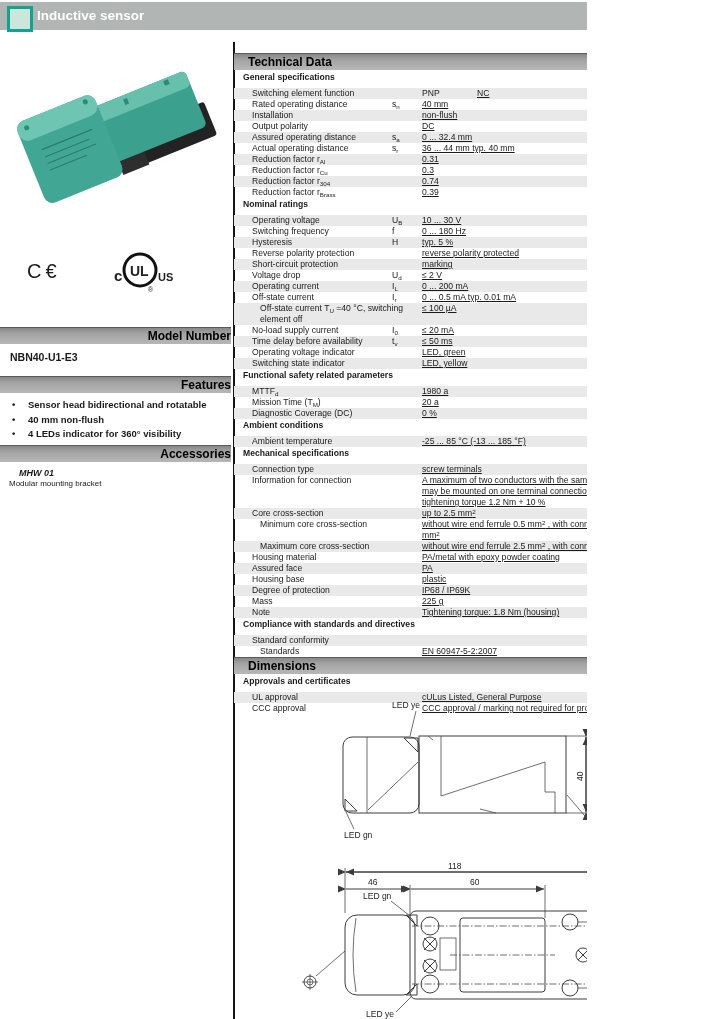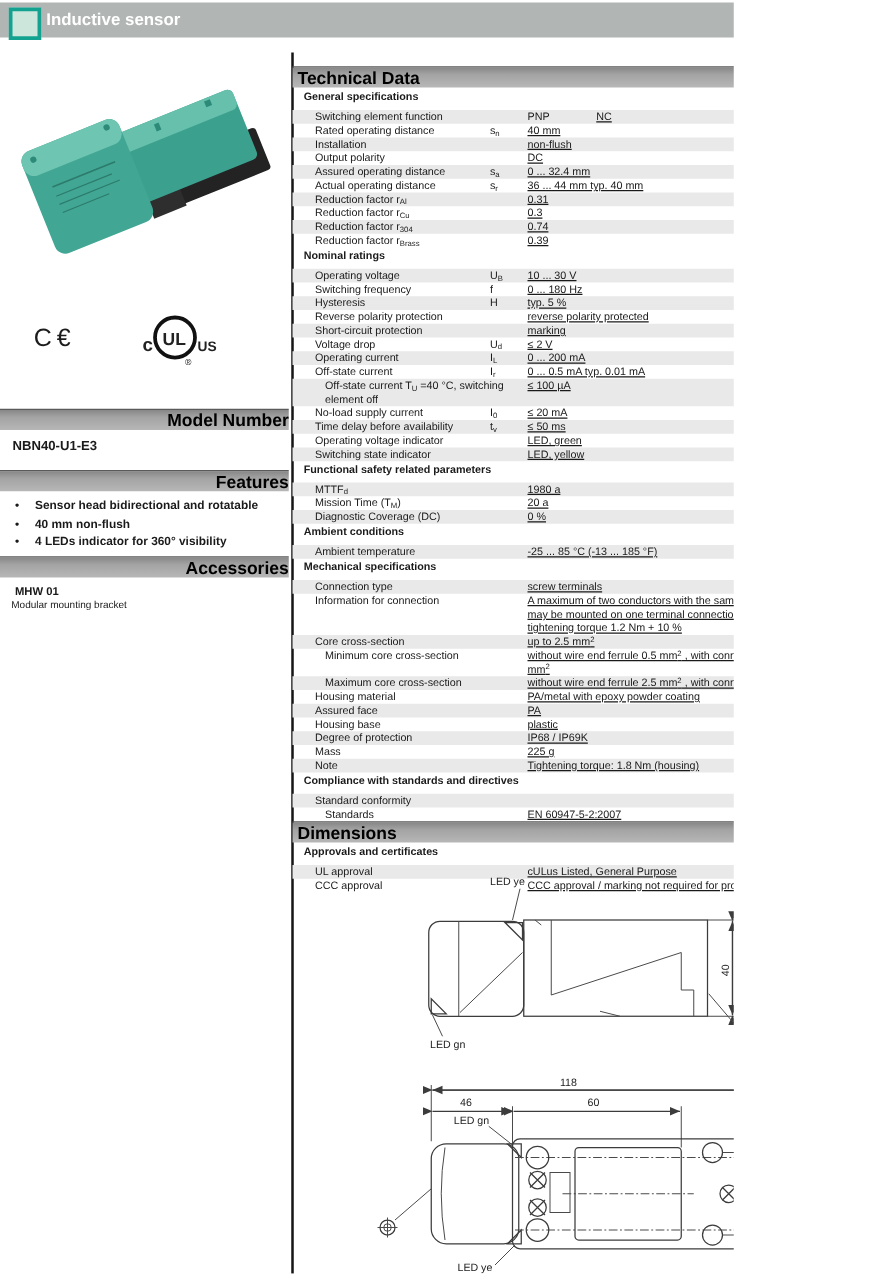--- a/index.html
+++ b/index.html
@@ -10,30 +10,30 @@
   .topbar .prodicon{position:absolute;left:7px;top:4px;width:20px;height:20px;
         background:#cde6dc;border:3px solid #14a290;}
   .topbar .t-title{position:absolute;left:37px;top:0;height:28px;line-height:28px;
         color:#fff;font-weight:bold;font-size:13.5px;}
   .topbar .t-model{position:absolute;right:9px;top:0;height:28px;line-height:28px;
         color:#fff;font-weight:bold;font-size:13.5px;}
   
   .divider{position:absolute;left:233px;top:42px;width:2px;height:977px;background:#151515;}
   
   .bar{background:linear-gradient(180deg,#878787 0%,#a3a3a3 35%,#b7b7b7 100%);
-       border-top:1px solid #5a5a5a;font-weight:bold;font-size:14px;color:#000;
-       height:17px;line-height:16px;padding-left:4px;box-sizing:border-box;}
+       border-top:1px solid #5a5a5a;font-weight:bold;font-size:12px;color:#000;
+       height:17px;line-height:16px;padding-left:14px;box-sizing:border-box;}
   .bar.left{position:absolute;left:0;width:231px;text-align:right;}
   .bar.right{position:absolute;left:234px;width:459px;}
   
   .model-val{position:absolute;left:10px;top:351px;font-size:10.5px;font-weight:bold;}
   .features-list{position:absolute;left:12px;top:399px;width:212px;}
   .feat{display:flex;font-size:9.5px;font-weight:bold;line-height:11.5px;margin-bottom:3px;}
   .feat .blt{width:16px;flex:none;}
-  .acc-code{position:absolute;left:12px;top:468px;font-size:9px;font-weight:bold;}
+  .acc-code{position:absolute;left:19px;top:468px;font-size:9px;font-weight:bold;font-style:italic;}
   .acc-desc{position:absolute;left:9px;top:479px;font-size:8px;}
   .ce-mark{position:absolute;left:27px;top:260px;font-size:20px;letter-spacing:4px;color:#1c1c1c;}
   
   .tech-table{position:absolute;left:234px;top:71px;width:458px;font-size:8.6px;line-height:11px;
               border-right:1px solid #cfcfcf;box-sizing:border-box;}
   .sec-h{font-weight:bold;padding:1px 0 5px 9px;}
   .sec.gap{margin-top:7px;}
   .row{display:grid;grid-template-columns:158px 30px 1fr;}
   .row.wide{grid-template-columns:188px 1fr;}
   .row.alt{background:#e9e9e9;}

